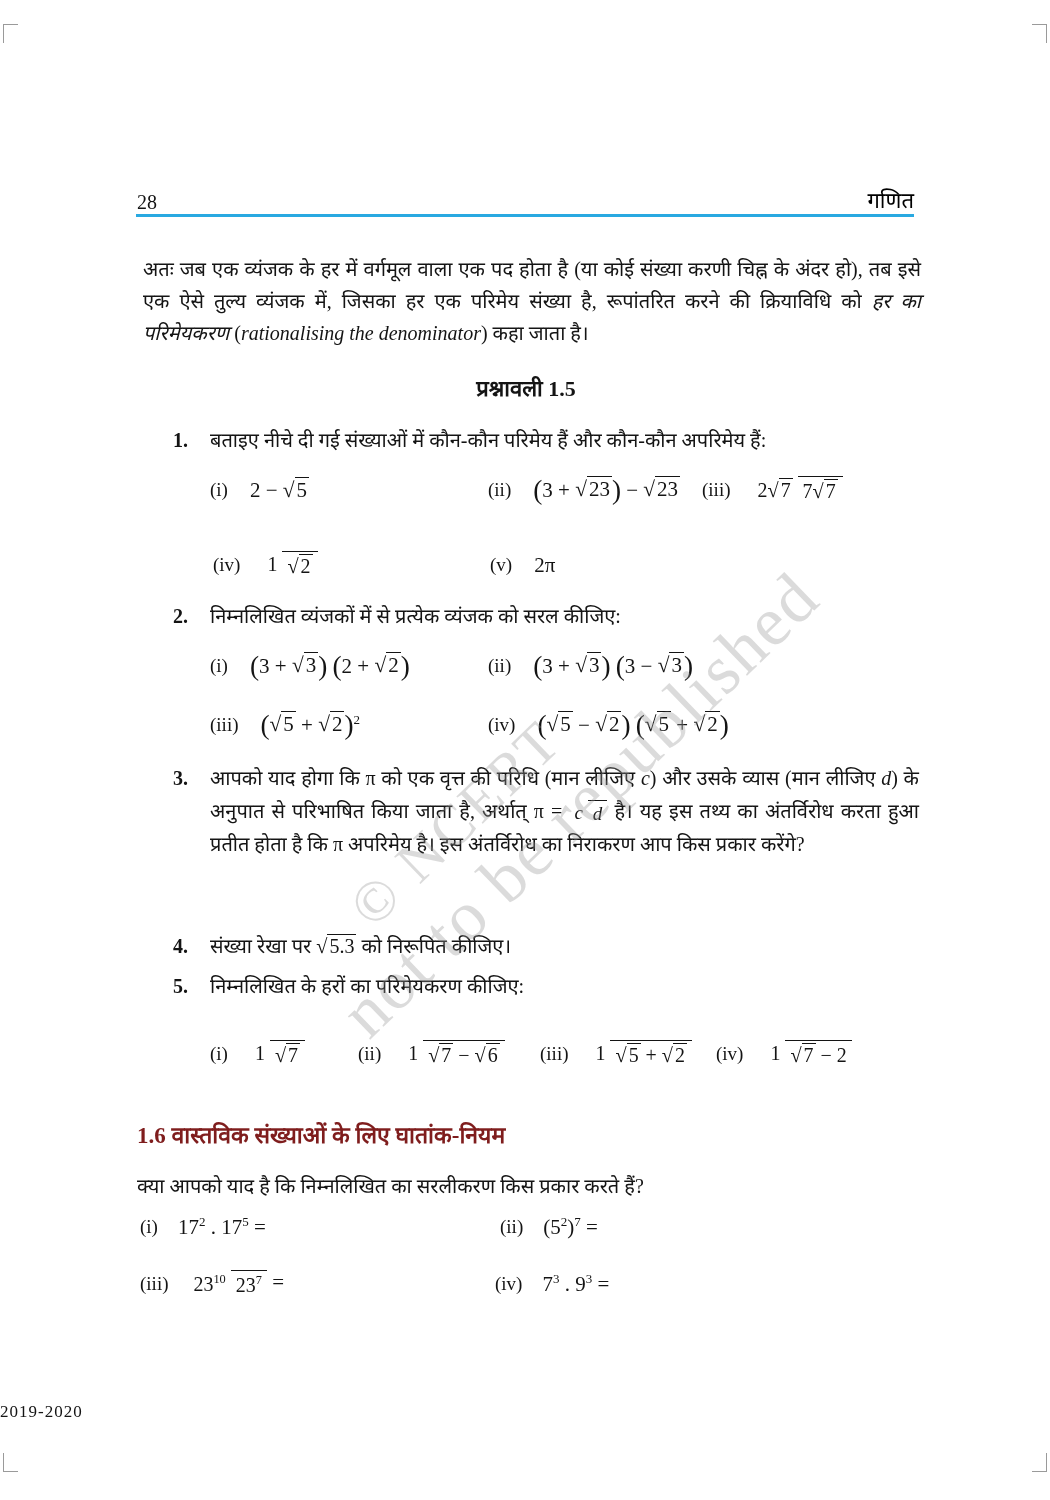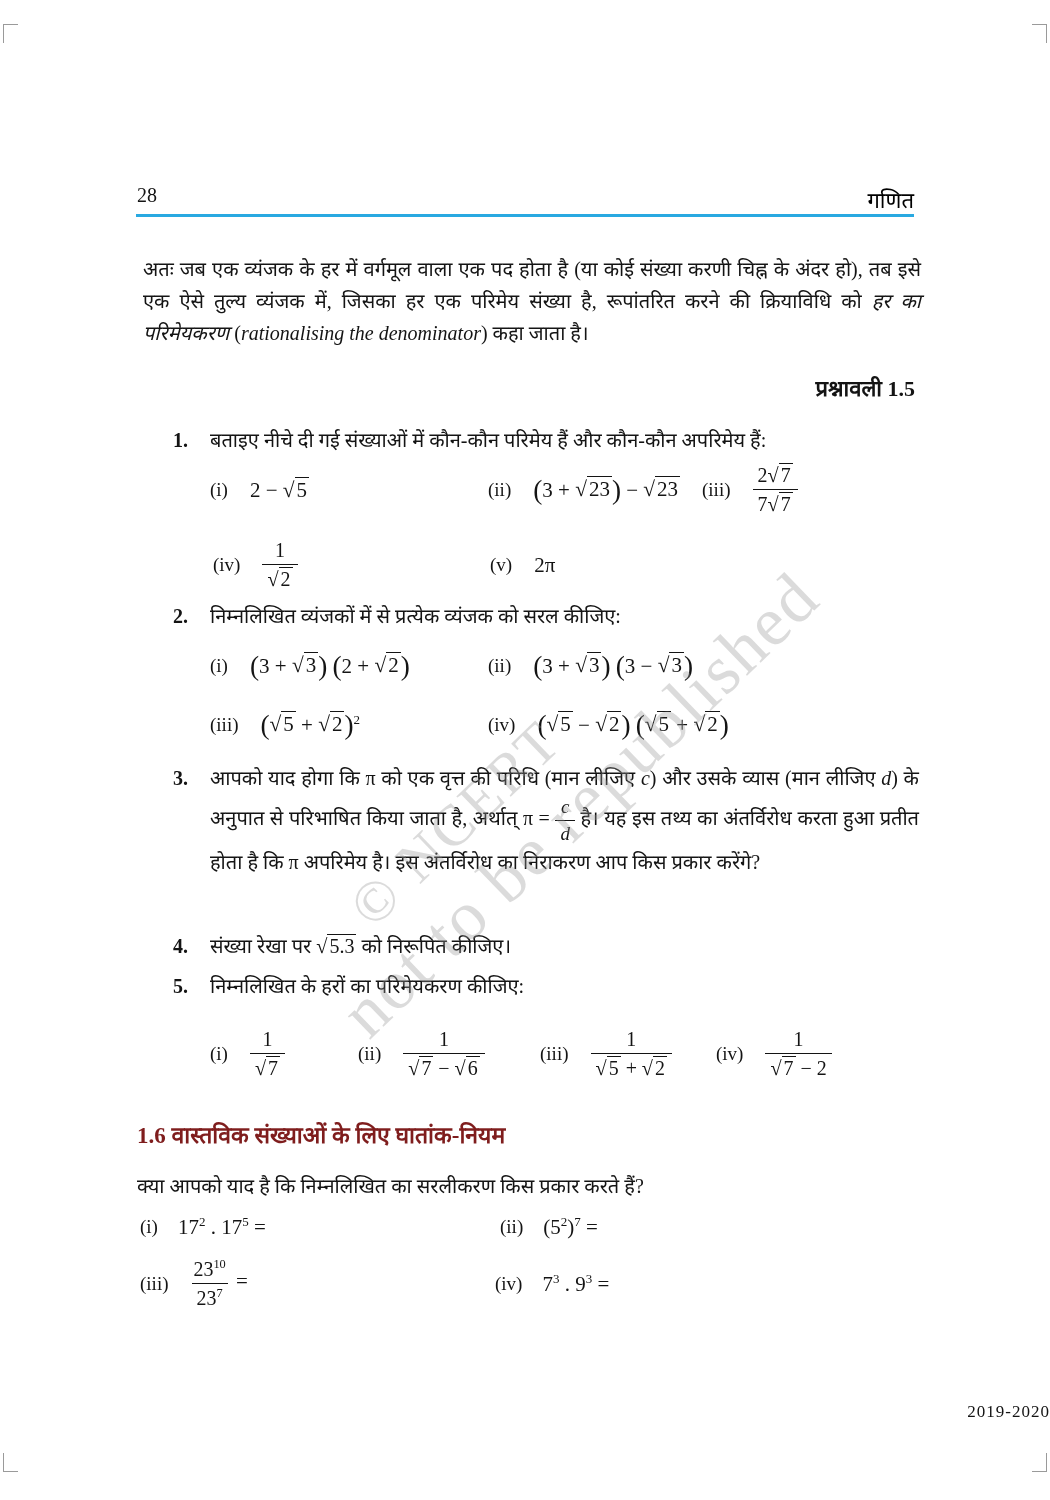--- a/index.html
+++ b/index.html
@@ -10,53 +10,53 @@
   }
   .page{position:absolute;inset:0}
 
   
   .crop{position:absolute;width:14px;height:18px}
   .crop.tl{left:3px;top:24px;border-left:1.5px solid #9a9a9a;border-top:1.5px solid #9a9a9a}
   .crop.tr{right:3px;top:24px;border-right:1.5px solid #9a9a9a;border-top:1.5px solid #9a9a9a}
   .crop.bl{left:3px;bottom:28px;border-left:1.5px solid #9a9a9a;border-bottom:1.5px solid #9a9a9a}
   .crop.br{right:3px;bottom:28px;border-right:1.5px solid #9a9a9a;border-bottom:1.5px solid #9a9a9a}
 
-  .header{position:absolute;left:137px;width:777px;top:184px;display:flex;justify-content:space-between;align-items:flex-start}
+  .header{position:absolute;left:137px;width:777px;top:184px;display:flex;justify-content:space-between;align-items:flex-end}
   .pageno{font-size:20px}
   .subject{font-size:22px;color:#000000}
   .rule{position:absolute;left:136px;width:778px;top:214px;height:3px;background:#29a9e1}
 
   .intro{position:absolute;left:143px;width:778px;top:233px;font-size:20px;line-height:32px;text-align:justify}
 
-  .ex-title{position:absolute;left:137px;width:778px;top:372px;margin:0;text-align:right;font-size:22px;font-weight:bold}
+  .ex-title{position:absolute;left:137px;width:778px;top:372px;margin:0;text-align:center;font-size:22px;font-weight:bold}
 
   .question{position:absolute;left:137px;width:782px;padding-left:73px;font-size:20px;line-height:33px;box-sizing:border-box}
   .question.just{text-align:justify}
   .qnum{position:absolute;left:36px;font-weight:bold}
 
   .row{position:absolute;left:0;width:1050px}
   .opt{position:absolute;top:0;height:100%;display:flex;align-items:center;gap:22px}
   .opt-label{font-size:19px}
   .item{position:absolute;top:0;height:100%;display:flex;align-items:center;gap:20px}
   .item-label{font-size:19px}
 
   .math{font-size:21px;white-space:nowrap}
   .sqrt{white-space:nowrap}
   .sqrt::before{content:"√";font-size:1.02em}
   .rad{border-top:1.4px solid #141414;padding:0 2px}
   .bp{font-size:1.3em;vertical-align:-0.09em}
   sup{font-size:0.62em}
-  .frac{display:inline-flex;flex-direction:column;align-items:center;text-align:right;vertical-align:middle;line-height:1.3;font-size:0.95em}
+  .frac{display:inline-flex;flex-direction:row;align-items:center;text-align:right;vertical-align:middle;line-height:1.3;font-size:0.95em}
   .num{display:block;padding:0 5px}
   .den{display:block;border-top:1.4px solid #141414;padding:1px 5px 0;white-space:nowrap}
 
   .sec-title{position:absolute;left:137px;width:778px;top:1118px;margin:0;font-size:23px;font-weight:bold;color:#7f1d1d}
   .sec-intro{position:absolute;left:137px;width:778px;top:1172px;font-size:20px}
 
-  .footer{position:absolute;left:0;width:1050px;top:1402px;text-align:right;font-size:17px;letter-spacing:1px}
+  .footer{position:absolute;left:0;width:1050px;top:1402px;text-align:left;font-size:17px;letter-spacing:1px}
 
   .wm{position:absolute;pointer-events:none;z-index:9;white-space:nowrap;
       color:rgba(150,150,150,0.34);font-family:"Liberation Serif",serif}
   .wm-ncert{left:250px;top:790px;width:410px;text-align:center;font-size:58px;letter-spacing:3px;transform:rotate(-44deg)}
   .wm-pub{left:140px;top:765px;width:880px;text-align:center;font-size:70px;letter-spacing:2px;transform:rotate(-44deg)}
 </style>
 </head>
 <body>
 
 <div class="page">

